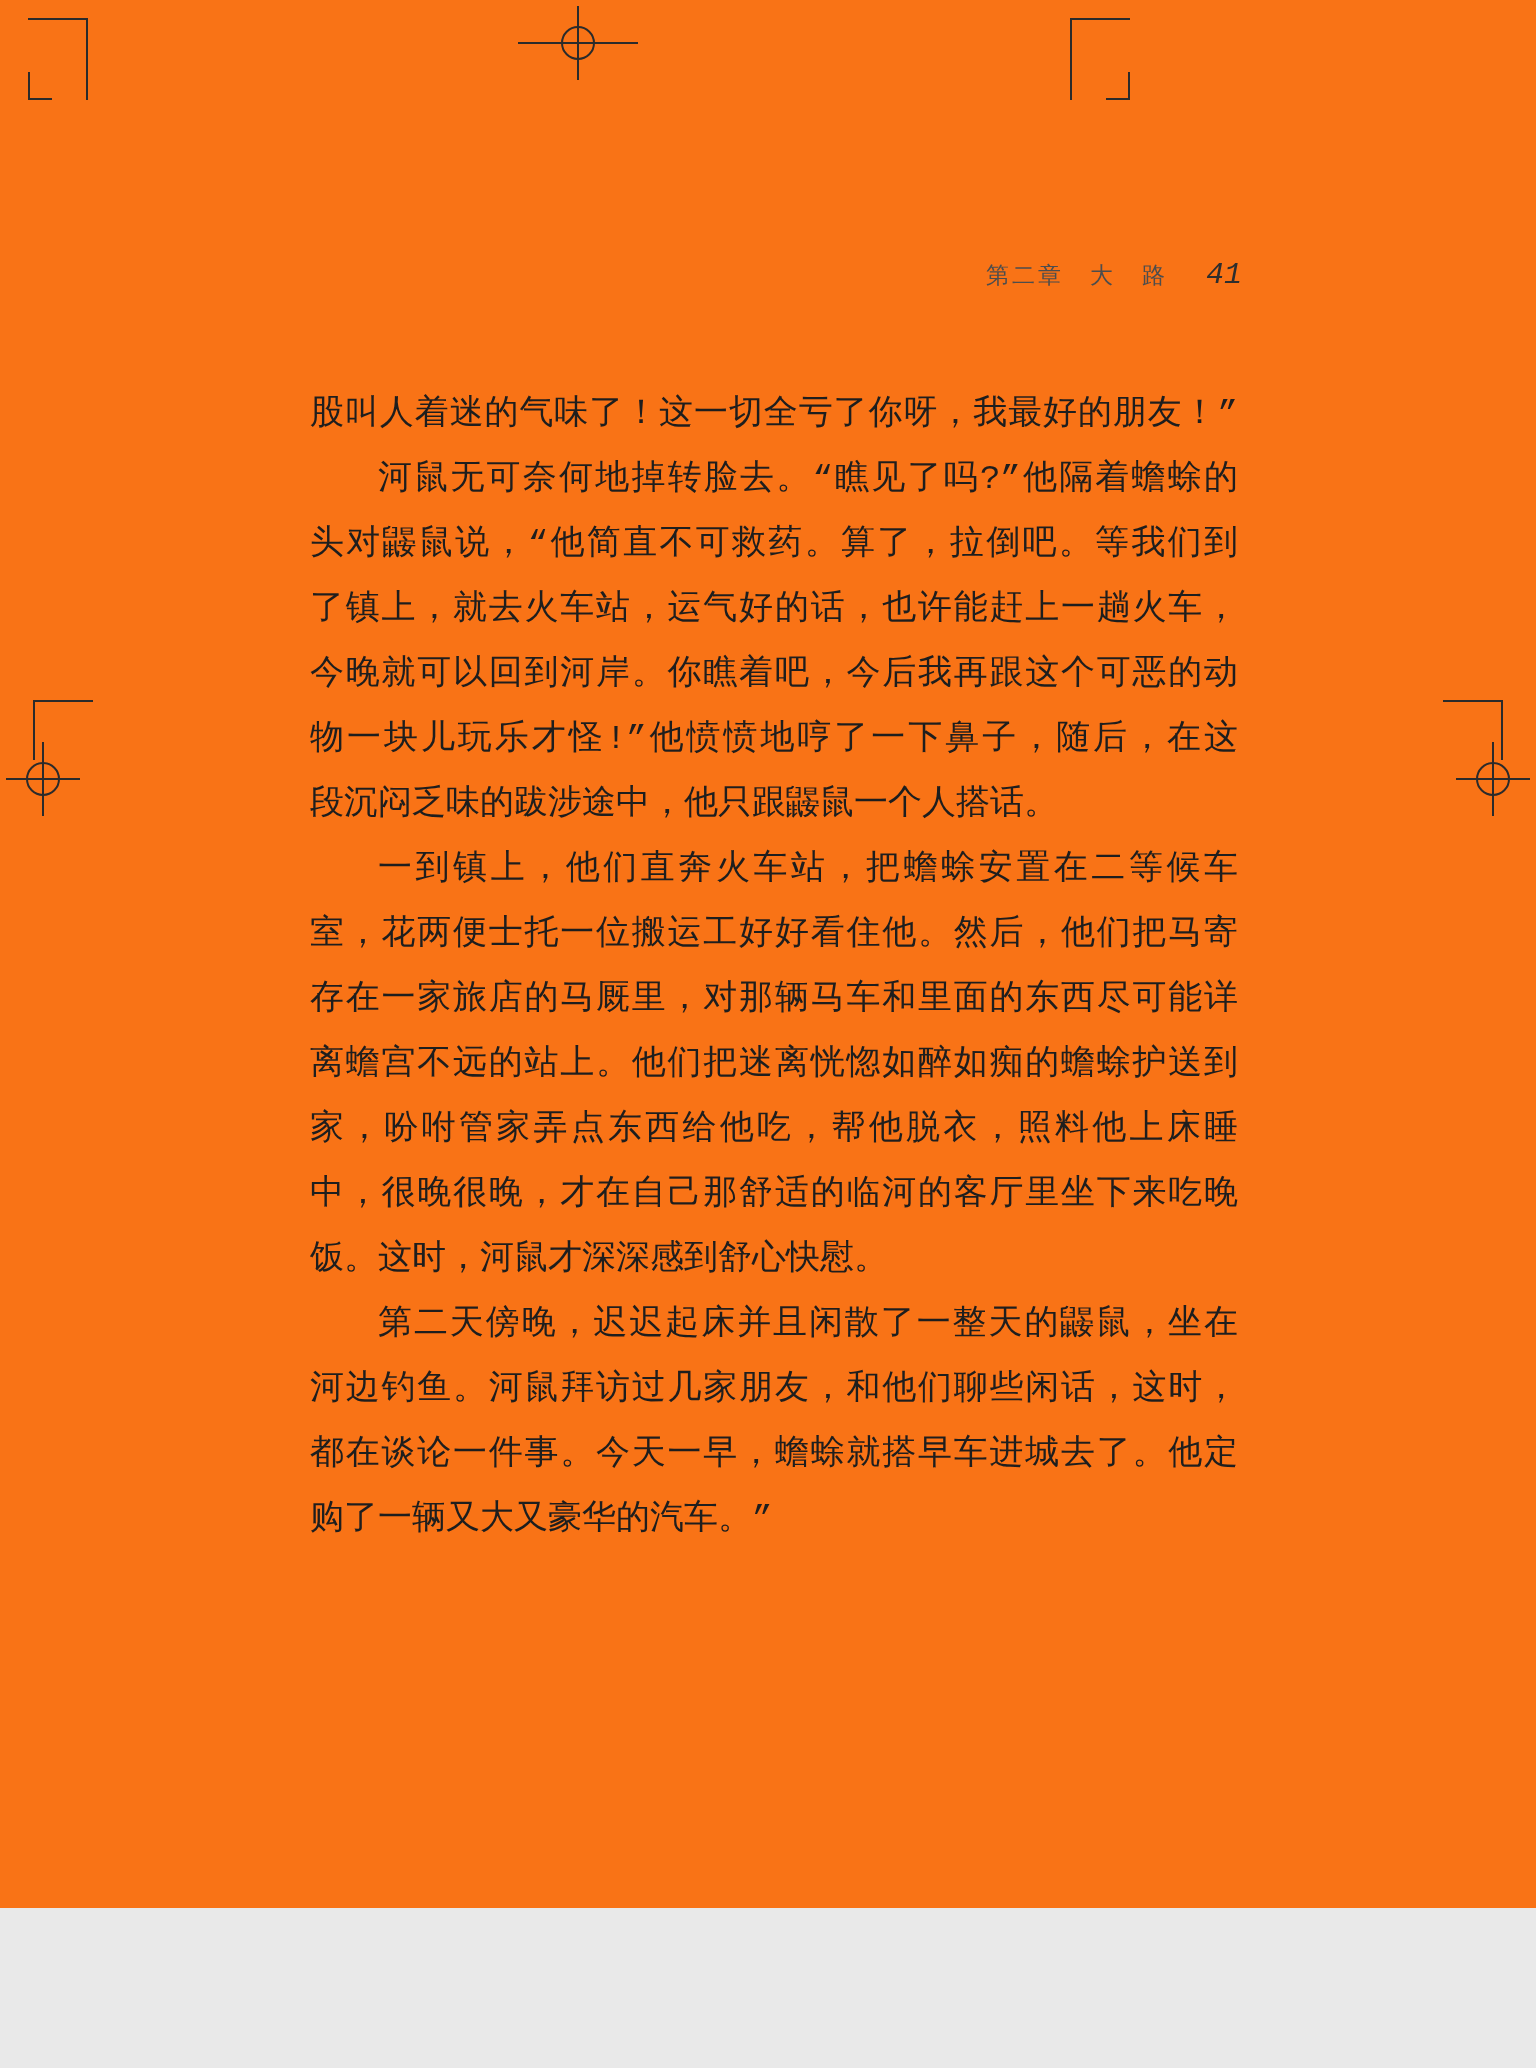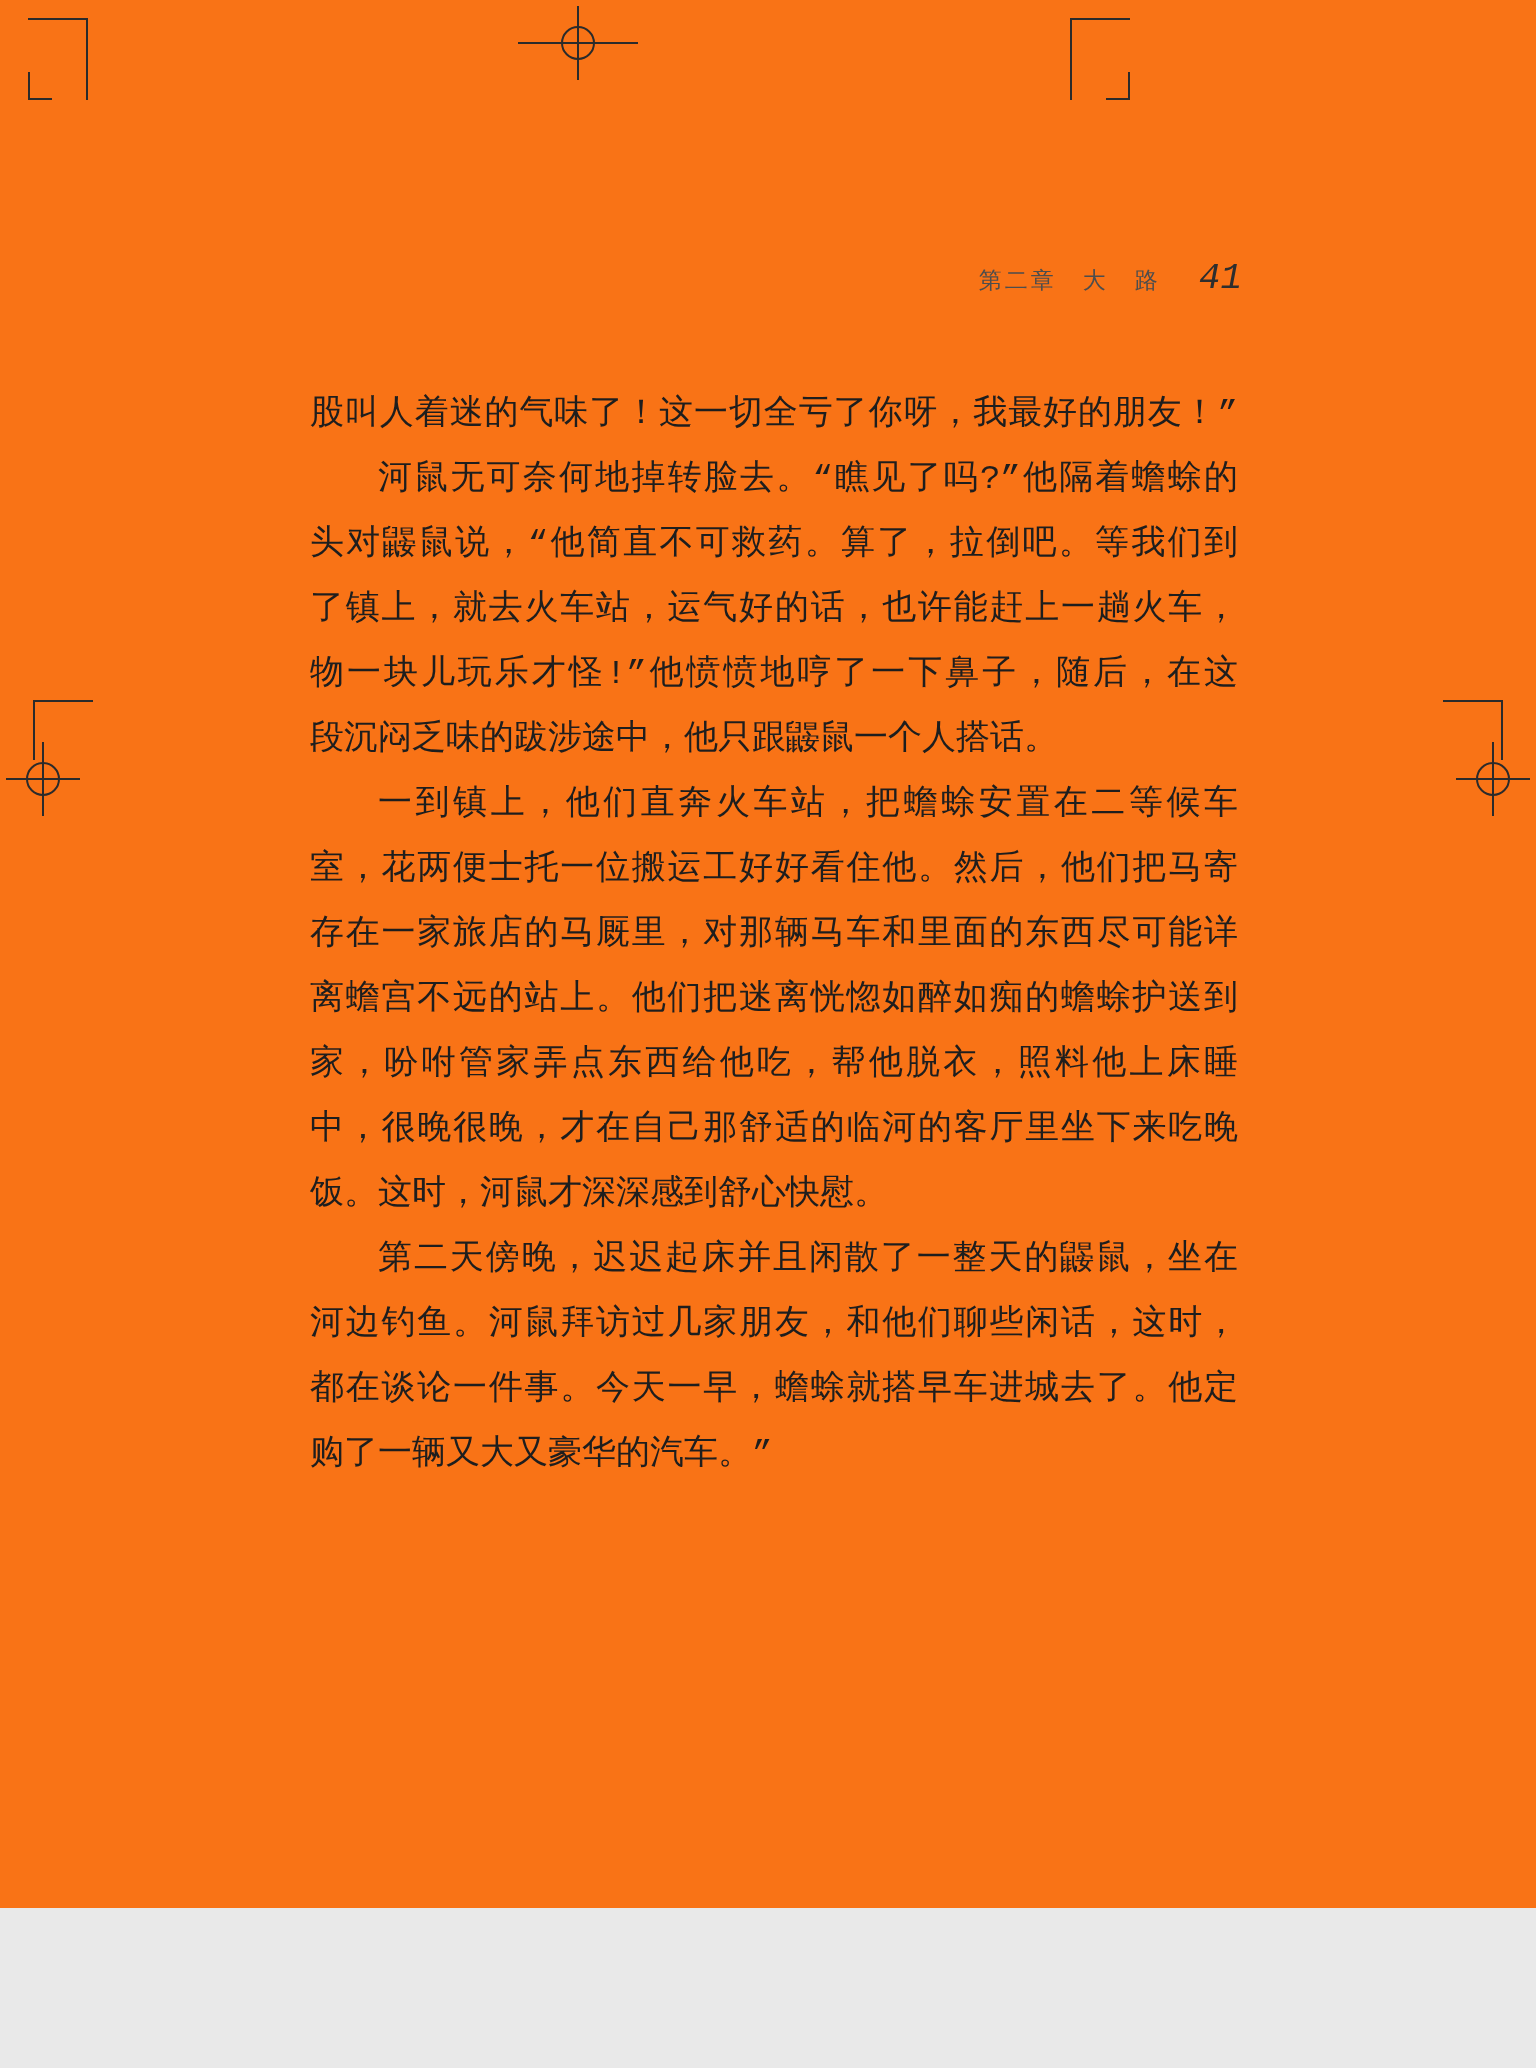--- a/index.html
+++ b/index.html
@@ -15,21 +15,21 @@
   
   .cm { position:absolute; border:0 solid #2b2b2b; }
   .reg { position:absolute; }
   .reg line, .reg circle { stroke:#2b2b2b; stroke-width:2; fill:none; }
   
   .page-header {
     position:absolute; top:258px; right:294px;
     display:flex; align-items:baseline; gap:38px;
   }
   .running-head { font-size:23px; color:#4d4d4d; letter-spacing:3px; }
-  .page-number { font-size:36px; font-style:italic; color:#2e2e2e; }
+  .page-number { font-size:30px; font-style:italic; color:#2e2e2e; }
   
   .body-text {
     position:absolute; left:310px; top:382px; width:928px;
     font-size:34px; line-height:65px; color:#1e1e1e;
   }
   .line { height:65px; overflow:hidden; }
   .fill { text-align:justify; text-align-last:justify; }
   .indent { text-indent:68px; }
 </style>
 </head>
@@ -77,20 +77,21 @@
     <span class="running-head">第二章　大　路</span>
     <span class="page-number">41</span>
   </header>
 
   <main class="body-text">
     <div class="line fill">股叫人着迷的气味了！这一切全亏了你呀，我最好的朋友！”</div>
 
     <div class="line fill indent">河鼠无可奈何地掉转脸去。“瞧见了吗?”他隔着蟾蜍的</div>
     <div class="line fill">头对鼹鼠说，“他简直不可救药。算了，拉倒吧。等我们到</div>
     <div class="line fill">了镇上，就去火车站，运气好的话，也许能赶上一趟火车，</div>
+    <div class="line fill">今晚就可以回到河岸。你瞧着吧，今后我再跟这个可恶的动</div>
     <div class="line fill">物一块儿玩乐才怪!”他愤愤地哼了一下鼻子，随后，在这</div>
     <div class="line">段沉闷乏味的跋涉途中，他只跟鼹鼠一个人搭话。</div>
 
     <div class="line fill indent">一到镇上，他们直奔火车站，把蟾蜍安置在二等候车</div>
     <div class="line fill">室，花两便士托一位搬运工好好看住他。然后，他们把马寄</div>
     <div class="line fill">存在一家旅店的马厩里，对那辆马车和里面的东西尽可能详</div>
     <div class="line fill">离蟾宫不远的站上。他们把迷离恍惚如醉如痴的蟾蜍护送到</div>
     <div class="line fill">家，吩咐管家弄点东西给他吃，帮他脱衣，照料他上床睡</div>
     <div class="line fill">中，很晚很晚，才在自己那舒适的临河的客厅里坐下来吃晚</div>
     <div class="line">饭。这时，河鼠才深深感到舒心快慰。</div>

